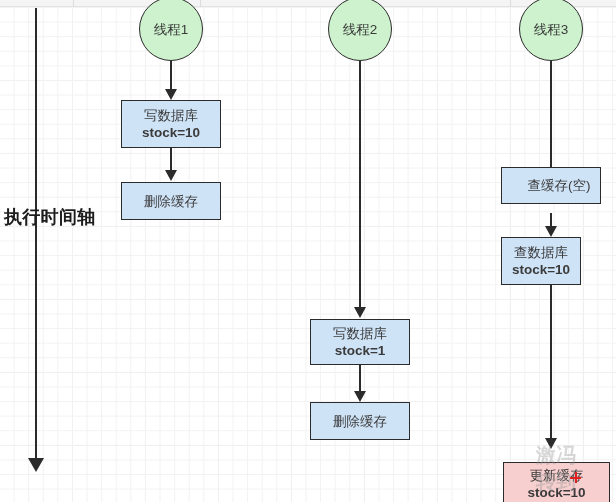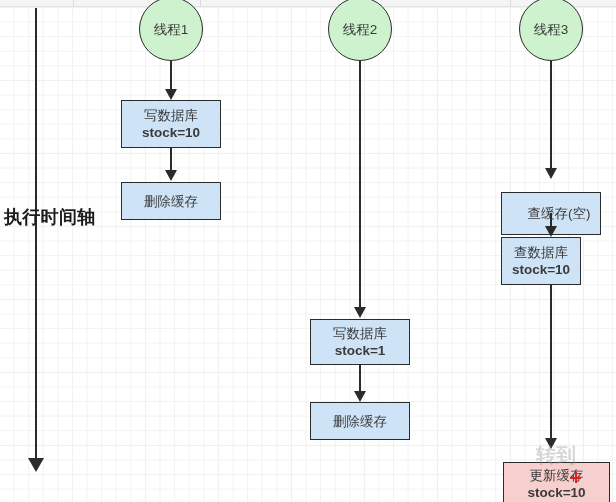--- a/index.html
+++ b/index.html
@@ -200,36 +200,37 @@
   <div class="node rect" style="left:310px; top:402px; width:100px; height:38px;">
     <span>删除缓存</span>
   </div>
 
   <div class="node circle" style="left:519px; top:-3px; width:64px; height:64px;">
     <span>线程3</span>
   </div>
   <div class="conn" style="left:550px; top:61px; height:109px;"></div>
   <div class="arrowhead" style="left:545px; top:168px;"></div>
 
-  <div class="node rect" style="left:501px; top:192px; width:100px; height:43px;padding-left:16px;">
+  <div class="node rect" style="left:501px; top:167px; width:100px; height:37px;padding-left:16px;">
     <span>查缓存(空)</span>
   </div>
   <div class="conn" style="left:550px; top:213px; height:16px;"></div>
   <div class="arrowhead" style="left:545px; top:226px;"></div>
 
   <div class="node rect" style="left:501px; top:237px; width:80px; height:48px;">
     <span>查数据库</span>
     <span class="line2">stock=10</span>
   </div>
   <div class="conn" style="left:550px; top:285px; height:155px;"></div>
   <div class="arrowhead" style="left:545px; top:438px;"></div>
 
   <div class="node rect alt" style="left:503px; top:452px; width:107px; height:43px;">
     <span>更新缓存</span>
     <span class="line2">stock=10</span>
   </div>
 
   <div class="watermark">
+    <div>激冯</div>
     <div>转到</div>
   </div>
   <div class="cursor-plus"></div>
 
 </div>
 
 </body></html>

